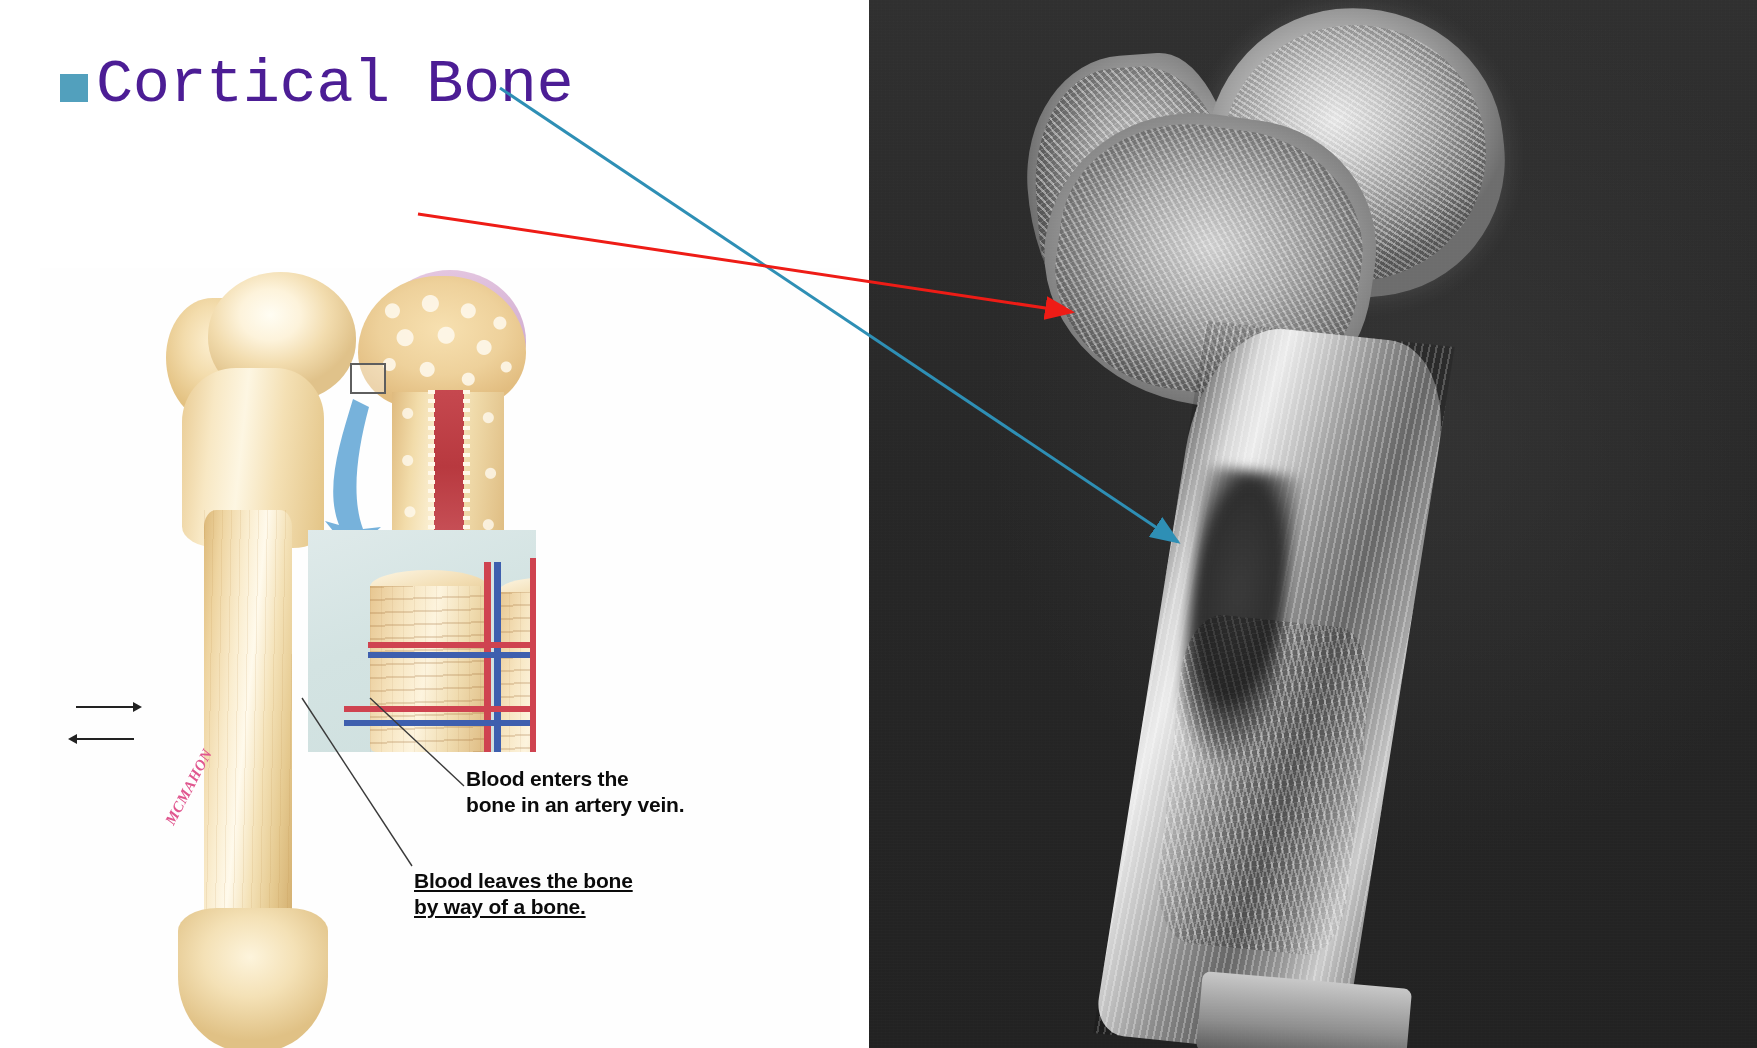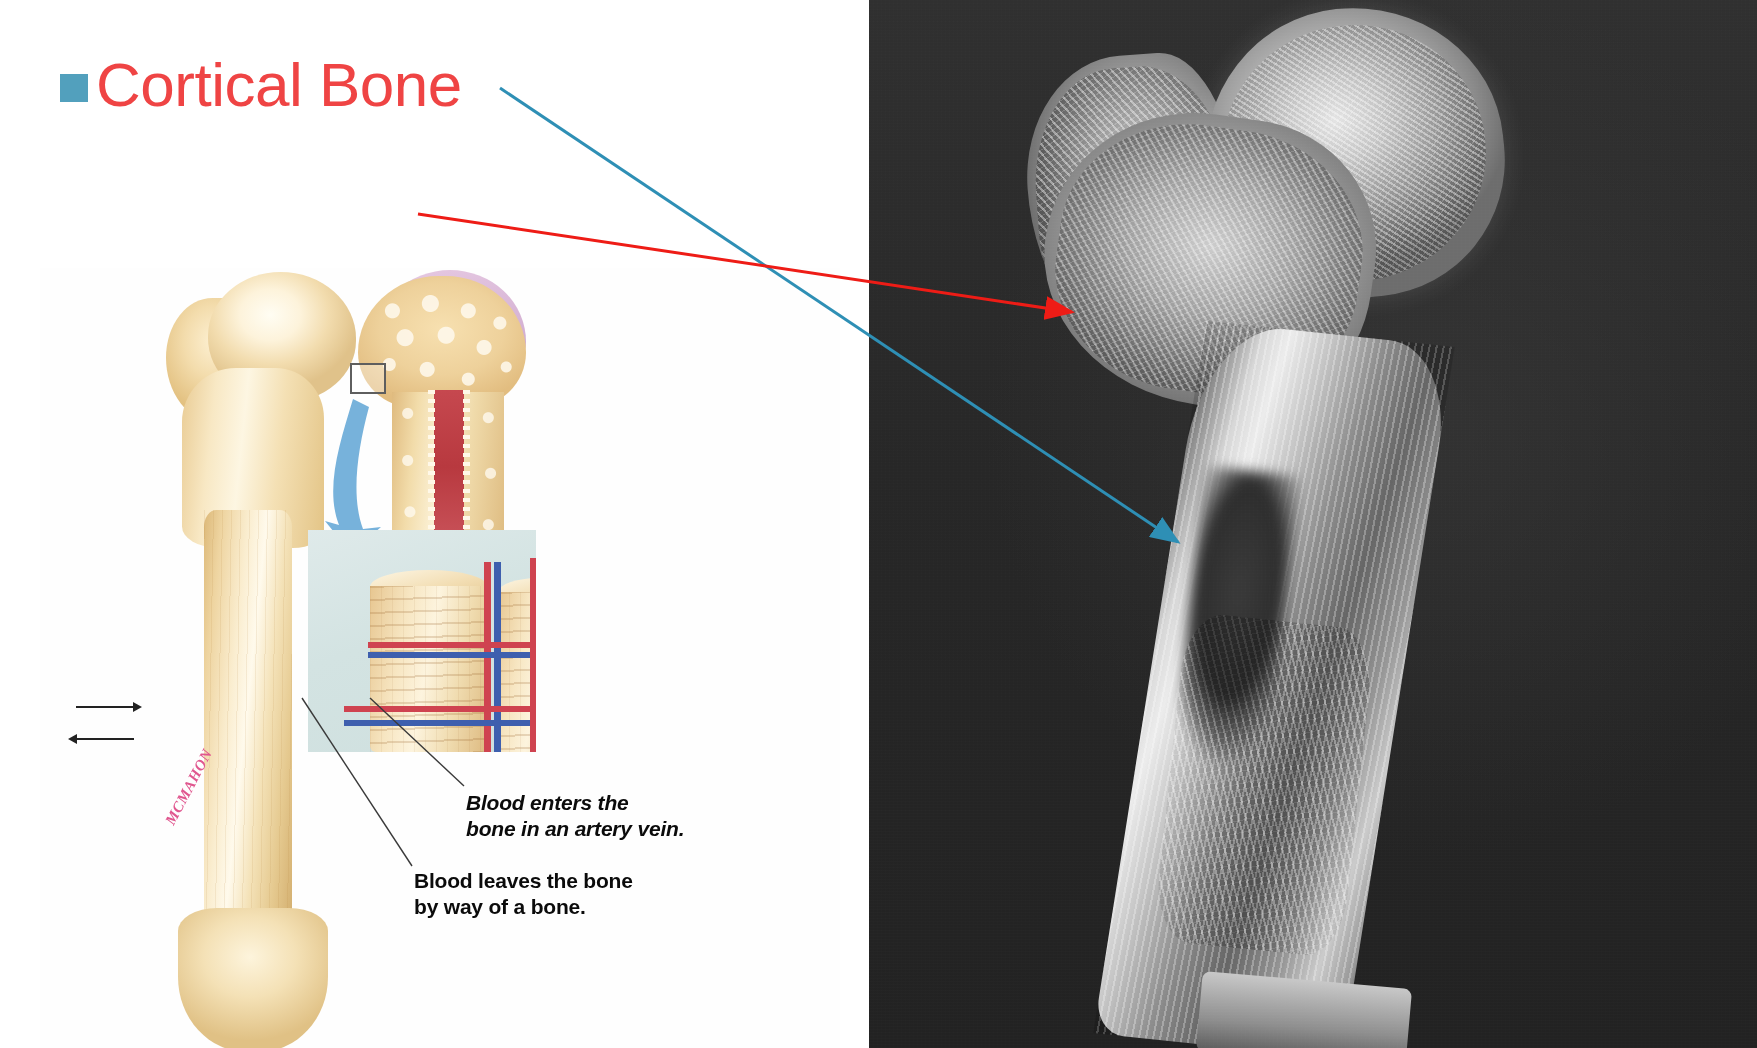--- a/index.html
+++ b/index.html
@@ -33,24 +33,24 @@
   }
   .bullet-square {
     width: 28px;
     height: 28px;
     background: #52a0bd;
     flex: 0 0 auto;
     margin-right: 8px;
     margin-top: 6px;
   }
   .bullet-text {
-    font-family: Liberation Sans, sans-serif;
+    font-family: Liberation Mono, monospace;
     font-size: 62px;
     line-height: 1.05;
-    color: #ef4444;
+    color: #4c1d95;
     white-space: nowrap;
     letter-spacing: -0.5px;
   }
 
   
   .xray-panel {
     position: absolute;
     left: 869px;
     top: 0px;
     width: 888px;
@@ -430,22 +430,22 @@
   
   .caption {
     position: absolute;
     font-family: "Liberation Sans", sans-serif;
     font-weight: 700;
     font-size: 21px;
     line-height: 1.22;
     color: #0b0b0b;
     letter-spacing: -0.2px;
   }
-  .caption-artery { left: 426px; top: 522px; font-style: italic; }
-  .caption-vein   { left: 374px; top: 600px; }
+  .caption-artery { left: 426px; top: 498px; }
+  .caption-vein   { left: 374px; top: 600px; text-decoration: underline; }
 
   
   .leaders { position: absolute; left: 0; top: 0; width: 800px; height: 780px; }
 
   
   .annot { position: absolute; left: 0; top: 0; width: 1757px; height: 1048px; pointer-events: none; }
 </style>
 </head>
 <body>
 

